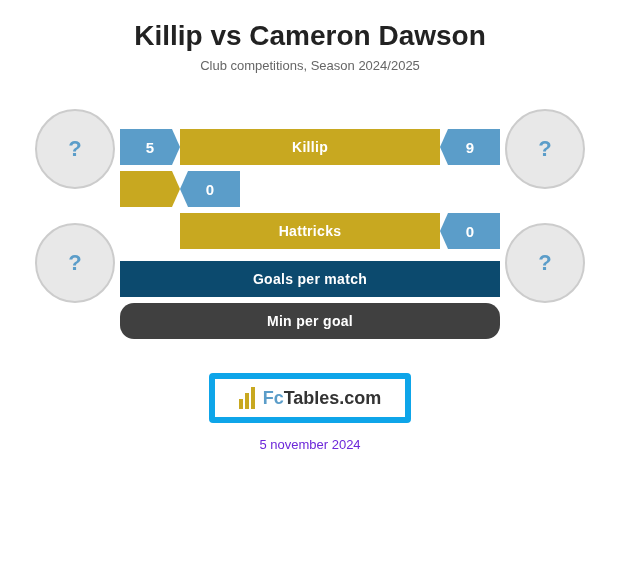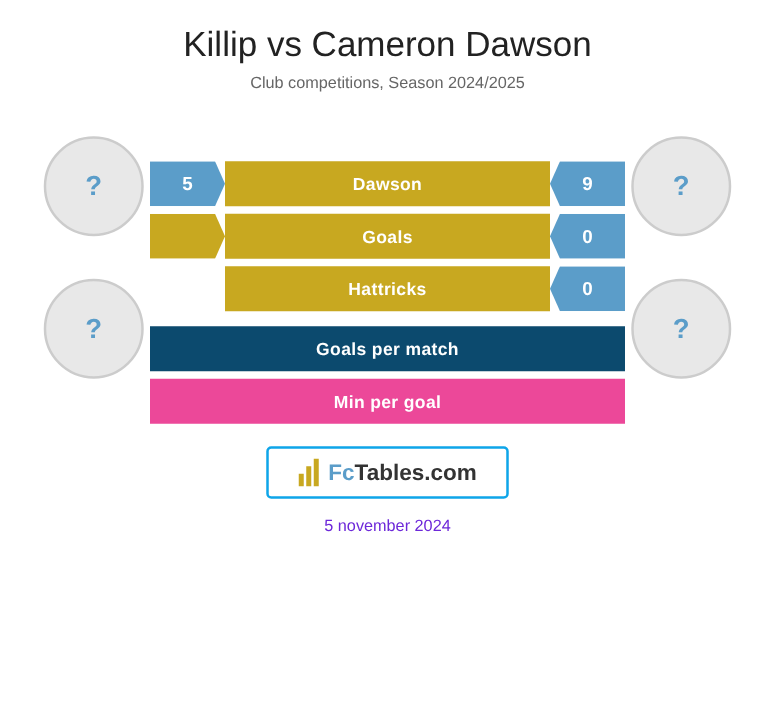--- a/index.html
+++ b/index.html
@@ -17,21 +17,21 @@
       height: 580px;
       background: #fff;
       display: flex;
       flex-direction: column;
       align-items: center;
       padding: 20px 0 10px;
     }
 
     .title {
       font-size: 28px;
-      font-weight: normal;
+      font-weight: bold;
       color: #222;
       text-align: center;
       margin-bottom: 6px;
     }
 
     .subtitle {
       font-size: 13px;
       color: #666;
       text-align: center;
       margin-bottom: 36px;
@@ -126,26 +126,27 @@
 
     .logo-area {
       margin-top: 18px;
       display: flex;
       align-items: center;
       justify-content: center;
     }
 
     .logo-box {
       background: #fff;
-      border: 2px solid #0ea5e9;
+      border: 6px solid #0ea5e9;
       border-radius: 4px;
       padding: 8px 24px;
       display: flex;
       align-items: flex-end;
       gap: 8px;
+      margin-top: 16px;
     }
 
     .logo-icon {
       display: flex;
       align-items: flex-end;
       gap: 2px;
       height: 22px;
     }
 
     .bar1 { width: 4px; height: 10px; background: #c8a820; }
@@ -194,52 +195,51 @@
         <span>?</span>
       </div>
     </div>
 
     <div class="stats-col">
 
       <div class="stat-row">
         <div class="stat-left">
           <span>5</span>
         </div>
-        <div class="stat-center">Dawson</div>
+        <div class="stat-center">Killip</div>
         <div class="stat-right">
           <span>9</span>
         </div>
       </div>
 
       <div class="stat-row">
         <div class="stat-left" style="background:#c8a820;">
           <span></span>
         </div>
-        <div class="stat-center">Goals</div>
         <div class="stat-right" style="background:#5b9dc9;">
           <span>0</span>
         </div>
       </div>
 
       <div class="stat-row">
         <div class="stat-left" style="background:#c8a820; visibility:hidden;">
           <span></span>
         </div>
         <div class="stat-center">Hattricks</div>
         <div class="stat-right" style="background:#5b9dc9;">
           <span>0</span>
         </div>
       </div>
 
       <div class="stat-row" style="margin-top:6px;">
         <div class="stat-center" style="width:100%; background:#0c4a6e;">Goals per match</div>
       </div>
 
       <div class="stat-row">
-        <div class="stat-center" style="width:100%; background:#ec4899;">Min per goal</div>
+        <div class="stat-center" style="width:100%; background:#404040;border-radius:14px;">Min per goal</div>
       </div>
 
     </div>
 
     <div class="player-col">
       <div class="player-avatar player-section-top">
         <span>?</span>
       </div>
       <div class="player-avatar player-section-bottom">
         <span>?</span>

